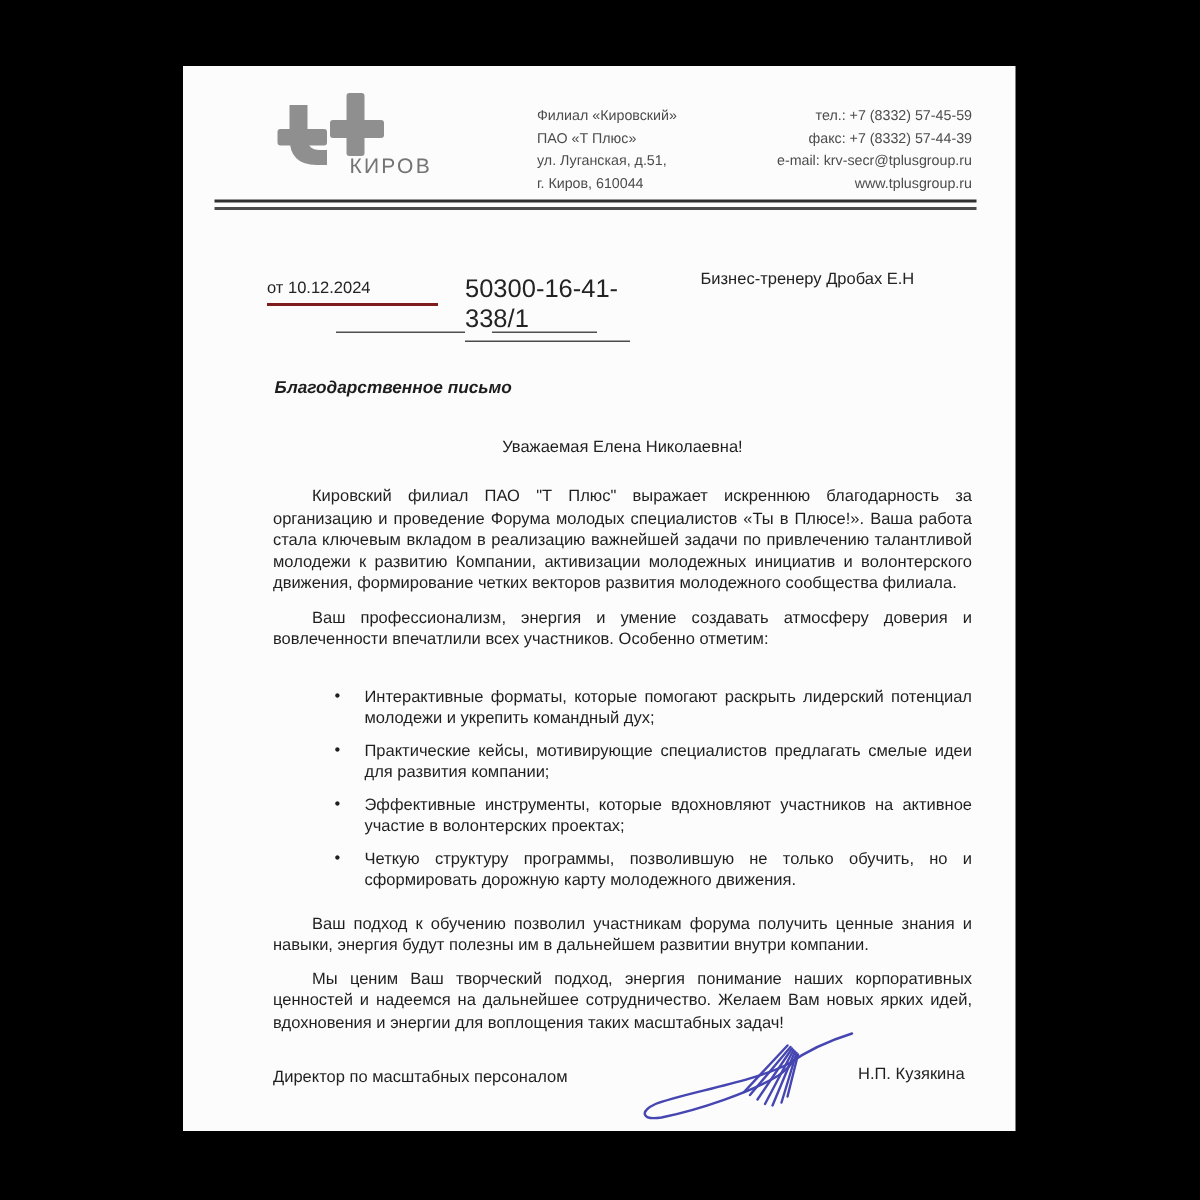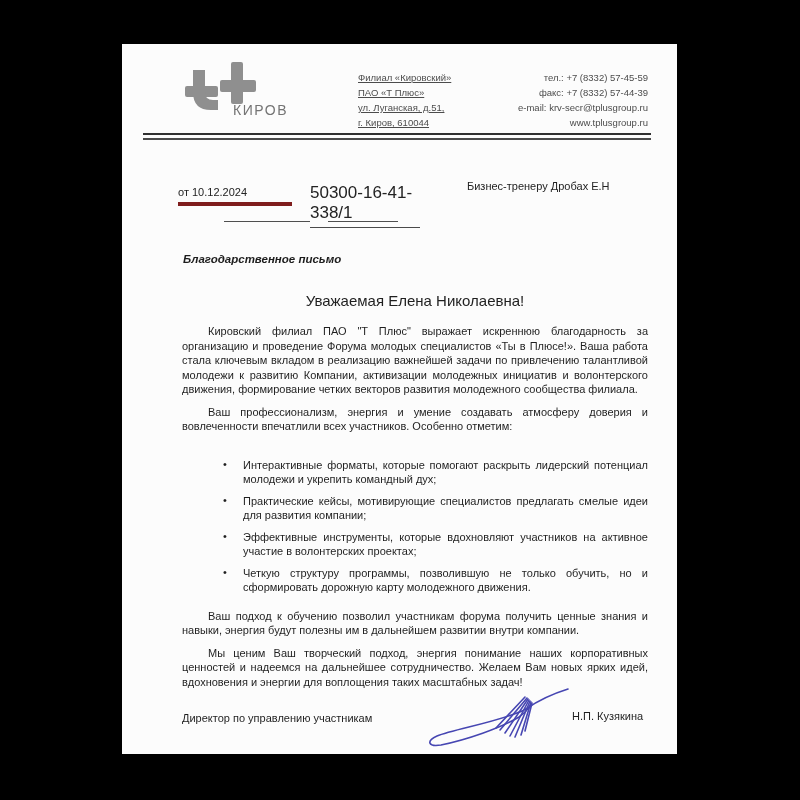--- a/index.html
+++ b/index.html
@@ -4,41 +4,41 @@
 <style>
   html,body{margin:0;padding:0;background:#000;}
   .canvas{position:relative;width:800px;height:800px;background:#000;overflow:hidden;
           font-family:"Liberation Sans","DejaVu Sans",sans-serif;}
   .page{position:absolute;left:122px;top:44px;width:555px;height:710px;background:#fcfcfc;}
 
   
   .logo-svg{position:absolute;left:60px;top:14px;}
   .logo-city{position:absolute;left:111px;top:58px;font-size:14px;color:#747474;
              letter-spacing:1.5px;font-weight:400;}
-  .sender{position:absolute;left:236px;top:26px;font-size:9.5px;line-height:15px;color:#4c4c4c;text-decoration:underline;}
+  .sender{position:absolute;left:236px;top:26px;font-size:9.5px;line-height:15px;color:#4c4c4c;}
   .contacts{position:absolute;right:29px;top:26px;font-size:9.5px;line-height:15px;
             color:#4c4c4c;text-align:right;}
   .double-rule{position:absolute;left:21px;right:26px;top:89px;height:3px;
                border-top:2px solid #303030;border-bottom:2px solid #4a4a4a;}
 
   
   .ref-date{position:absolute;left:56px;top:142px;width:114px;font-size:11px;color:#232323;
-            border-bottom:4px solid #7f1d1d;padding-bottom:4px;}
+            border-bottom:2px solid #7f1d1d;padding-bottom:4px;}
   .ref-number{position:absolute;left:188px;top:139px;width:110px;font-size:17px;color:#232323;
               border-bottom:1px solid #4a4a4a;padding-bottom:4px;}
   .addressee{position:absolute;left:345px;top:136px;font-size:11px;color:#232323;}
   .blank-line{position:absolute;top:177px;height:0;border-bottom:1px solid #4f4f4f;}
   .blank-1{left:102px;width:86px;}
   .blank-2{left:206px;width:70px;}
 
   
   .letter-title{position:absolute;left:61px;top:209px;font-size:11.5px;font-weight:bold;
                 font-style:italic;color:#1d1d1d;}
   .salutation{position:absolute;left:60px;top:248px;width:466px;text-align:center;
-              font-size:15px;color:#1f1f1f;}
+              font-size:11px;color:#1f1f1f;}
   .body-text{position:absolute;left:60px;top:280px;width:466px;font-size:11px;
              line-height:14.5px;color:#1f1f1f;text-align:justify;}
   .body-text p{margin:0 0 8px 0;text-indent:26px;}
   .body-text p.before-list{margin-bottom:24px;}
   .body-text p.after-list{margin-top:0;}
   .bullet-list{list-style:none;margin:0 0 14px 0;padding:0 0 0 61px;}
   .bullet-list li{position:relative;margin-bottom:7px;text-align:justify;}
   .bdot{position:absolute;left:-20px;top:-1px;font-size:11px;color:#1f1f1f;}
 
   
@@ -103,21 +103,21 @@
         </li>
         <li>
           <span class="bdot">•</span>
           <span>Четкую структуру программы, позволившую не только обучить, но и сформировать дорожную карту молодежного движения.</span>
         </li>
       </ul>
       <p class="after-list">Ваш подход к обучению позволил участникам форума получить ценные знания и навыки, энергия будут полезны им в дальнейшем развитии внутри компании.</p>
       <p>Мы ценим Ваш творческий подход, энергия понимание наших корпоративных ценностей и надеемся на дальнейшее сотрудничество. Желаем Вам новых ярких идей, вдохновения и энергии для воплощения таких масштабных задач!</p>
     </div>
 
-    <div class="position-title">Директор по управлению участникам</div>
+    <div class="position-title">Директор по масштабных персоналом</div>
 
     <svg class="sig-svg" width="150" height="68" viewBox="0 0 150 68" fill="none" stroke="#4646b2" stroke-width="1.6" stroke-linecap="round">
       <path d="M146,9 C130,14 114,22 104,29"></path>
       <path d="M104,29 C82,41 32,49 15,56 C4,61 6,67 19,65 C44,60 79,48 97,37 C104,32 107,28 109,24"></path>
       <path d="M105,18 L78,50"></path>
       <path d="M106,19 L83,53"></path>
       <path d="M107,20 L88,56"></path>
       <path d="M108,21 L93,57"></path>
       <path d="M109,22 L99,55"></path>
       <path d="M110,23 L103,51"></path>

